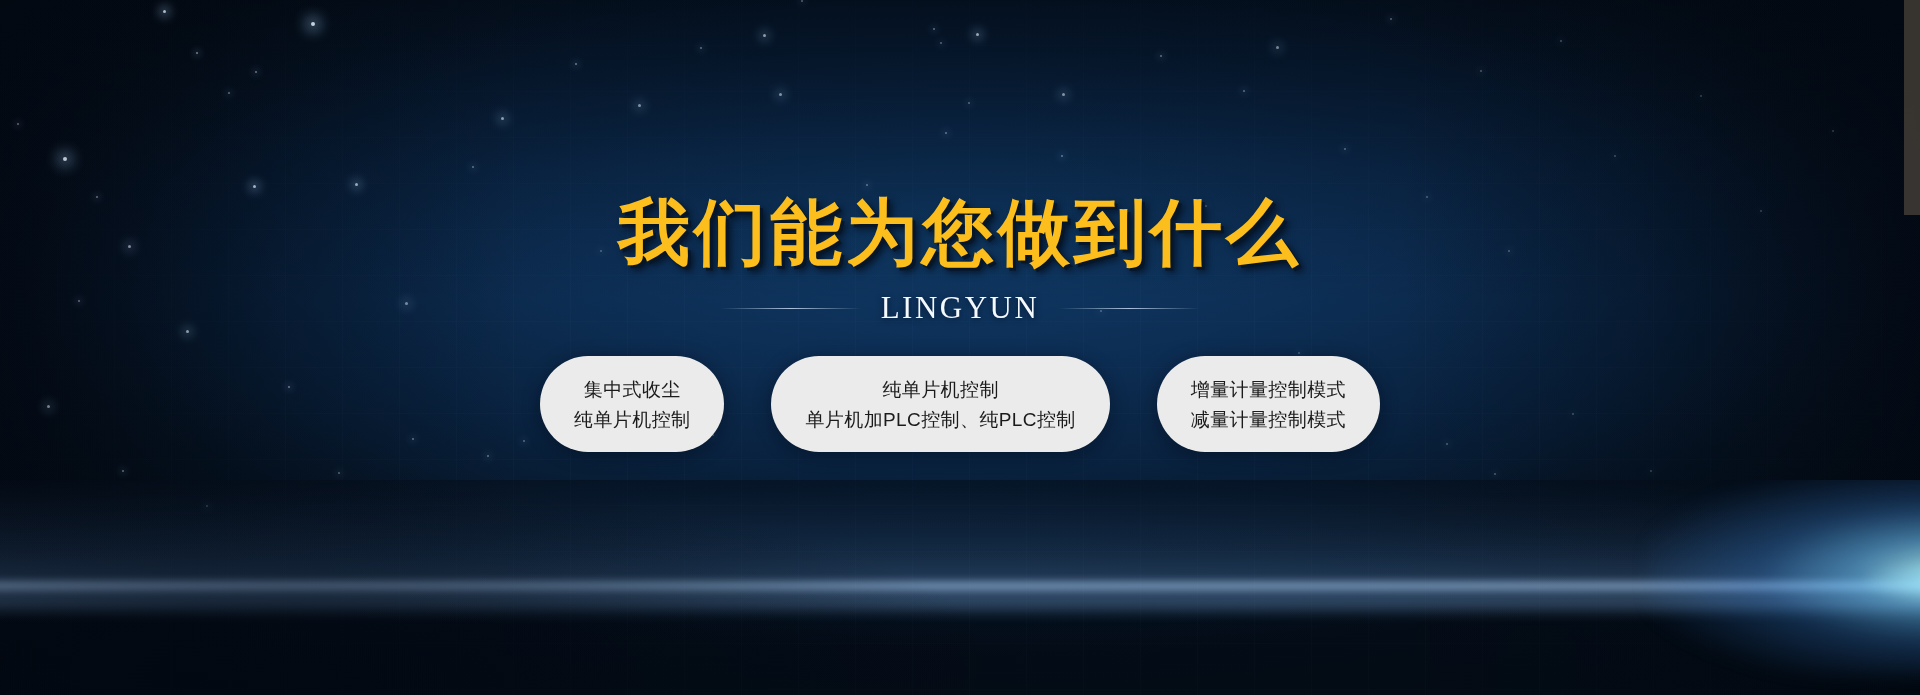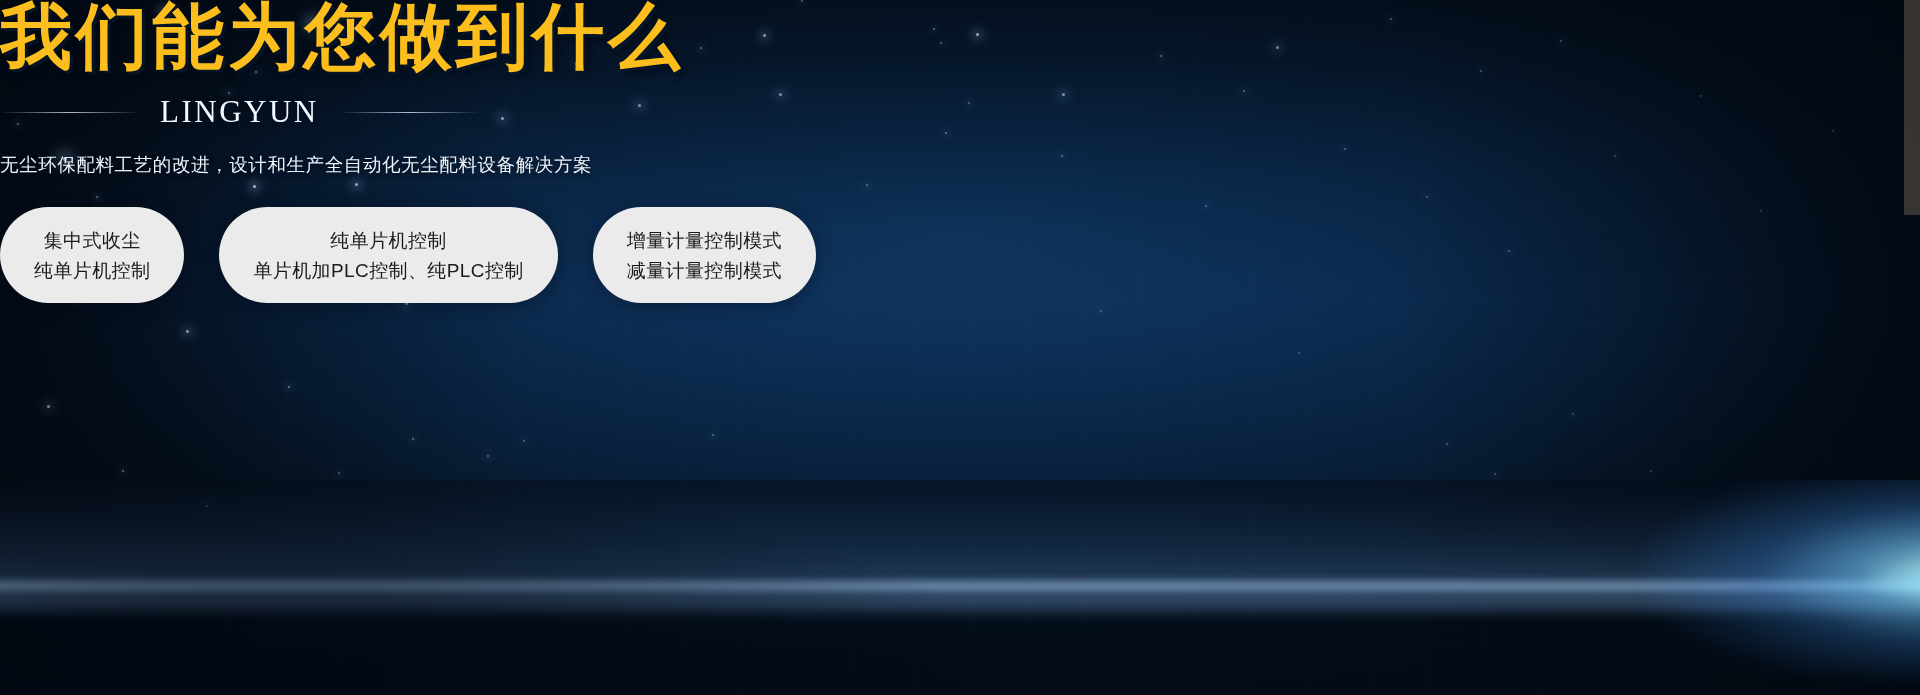--- a/index.html
+++ b/index.html
@@ -101,21 +101,22 @@
   .edge-strip{
     position:absolute; right:0; top:0;
     width:16px; height:215px;
     background:#3a3733;
     opacity:.95;
   }
 
   
   .content{
     position:absolute; inset:0;
-    display:flex; flex-direction:column; align-items:flex-start;
+    display:flex; flex-direction:column; align-items:center;
+    padding-top:196px;
   }
 
   .headline{
     font-family:"DejaVu Sans","Liberation Sans",sans-serif;
     font-size:72px;
     font-weight:bold;
     letter-spacing:4px;
     color:#FCBE1C;
     line-height:1;
     text-shadow:
@@ -146,21 +147,21 @@
     margin-top:22px;
     font-size:18.5px;
     letter-spacing:.6px;
     color:#eef4fc;
     text-shadow:0 1px 5px rgba(0,8,22,.8);
     white-space:nowrap;
   }
 
   .cards{
     display:flex; align-items:center; justify-content:center;
-    gap:35px;
+    gap:47px;
     margin-top:30px;
   }
   .card{
     background:#ebebeb;
     border-radius:58px;
     height:96px;
     display:flex; flex-direction:column;
     align-items:center; justify-content:center;
     gap:11px;
     padding:0 34px;
@@ -262,21 +263,20 @@
   <div class="content">
 
     <h1 class="headline">我们能为您做到什么</h1>
 
     <div class="subline">
       <span class="rule"></span>
       <span class="brand">LINGYUN</span>
       <span class="rule"></span>
     </div>
 
-    <p class="tagline">无尘环保配料工艺的改进，设计和生产全自动化无尘配料设备解决方案</p>
 
     <div class="cards" id="cards">
         <div class="card">
           <div class="card-line">集中式收尘</div>
           <div class="card-line">纯单片机控制</div>
         </div>
         <div class="card">
           <div class="card-line">纯单片机控制</div>
           <div class="card-line">单片机加PLC控制、纯PLC控制</div>
         </div>

